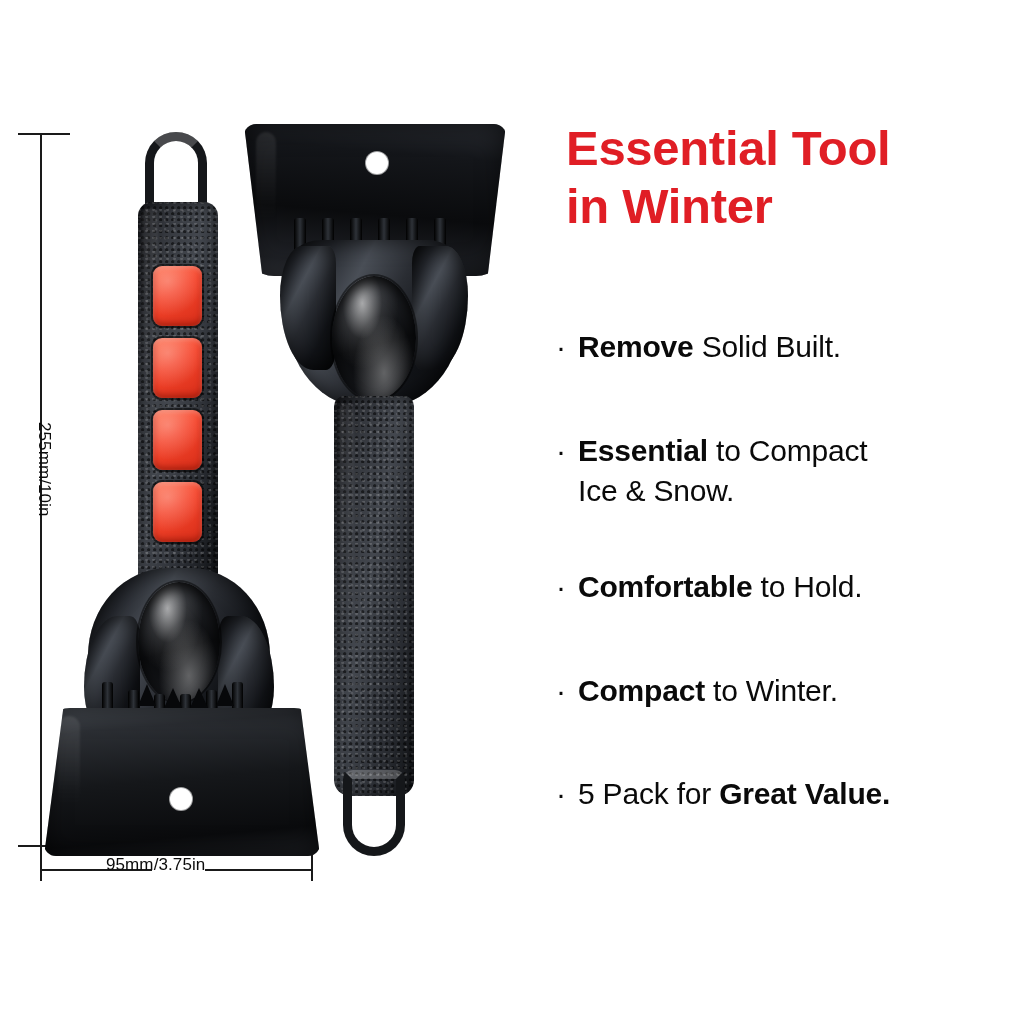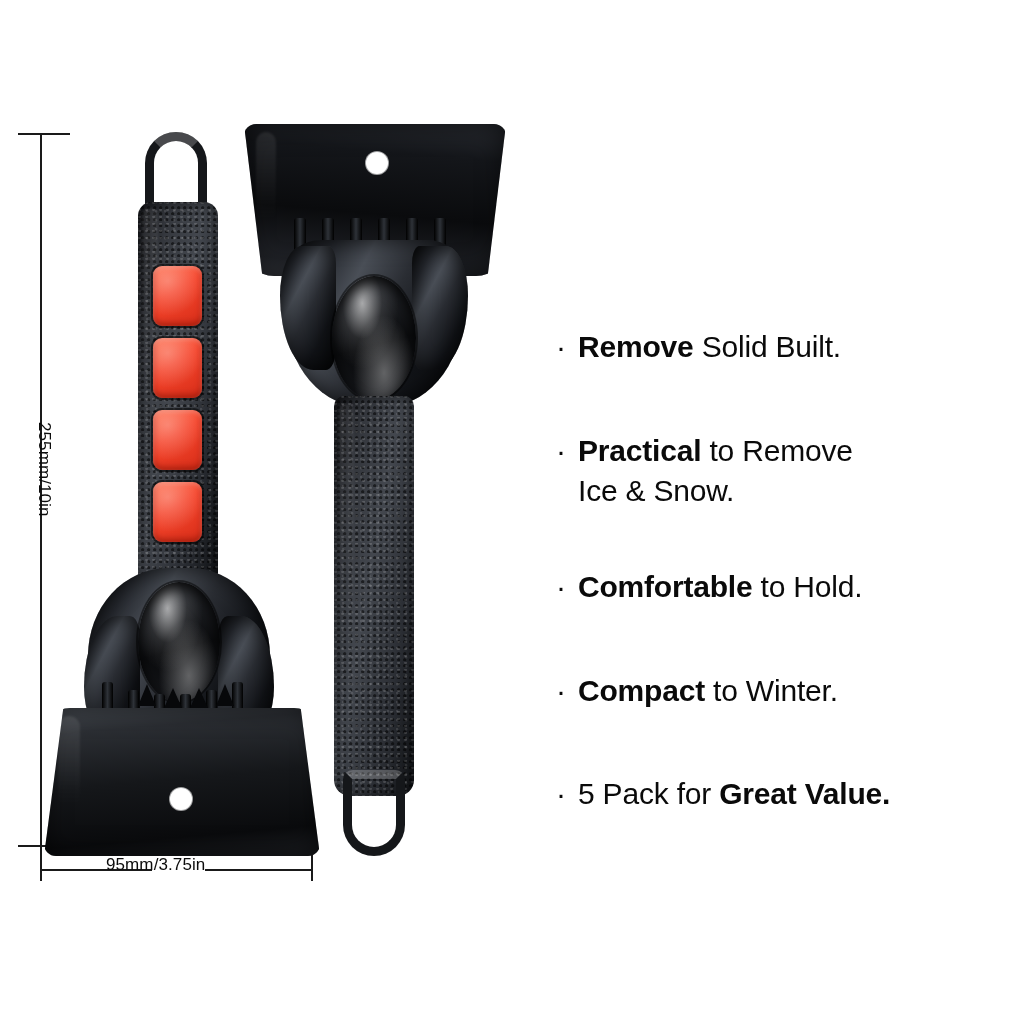--- a/index.html
+++ b/index.html
@@ -223,34 +223,38 @@
 
     <div class="oval" style="left:94px; top:156px; width:84px; height:124px;"></div>
 
     <div class="foam" style="left:96px; top:276px; width:80px; height:400px; border-radius:10px 10px 16px 16px;"></div>
     <div class="gloss" style="left:100px; top:284px; width:16px; height:382px; border-radius:10px; opacity:.16;"></div>
 
     <div class="loop" style="left:105px; top:650px; width:62px; height:86px;
                 border-radius:10px 10px 32px 32px; border-top-color:transparent;"></div>
   </div>
 
+  <div class="headline" style="left:566px; top:120px; width:440px;">
+    <div>Essential Tool</div>
+    <div>in Winter</div>
+  </div>
 
   <div class="bullets" style="left:556px; top:327px; width:452px;">
 
     <div class="bullet" style="margin-bottom:64px;">
       <span class="dot">·</span>
       <span class="txt">
         <b>Remove</b><span> Solid Built.</span>
       </span>
     </div>
 
     <div class="bullet" style="margin-bottom:56px;">
       <span class="dot">·</span>
       <span class="txt">
-        <b>Practical</b><span> to Remove</span>
+        <b>Essential</b><span> to Compact</span>
         <span style="display:block;">Ice &amp; Snow.</span>
       </span>
     </div>
 
     <div class="bullet" style="margin-bottom:64px;">
       <span class="dot">·</span>
       <span class="txt">
         <b>Comfortable</b><span> to Hold.</span>
       </span>
     </div>

